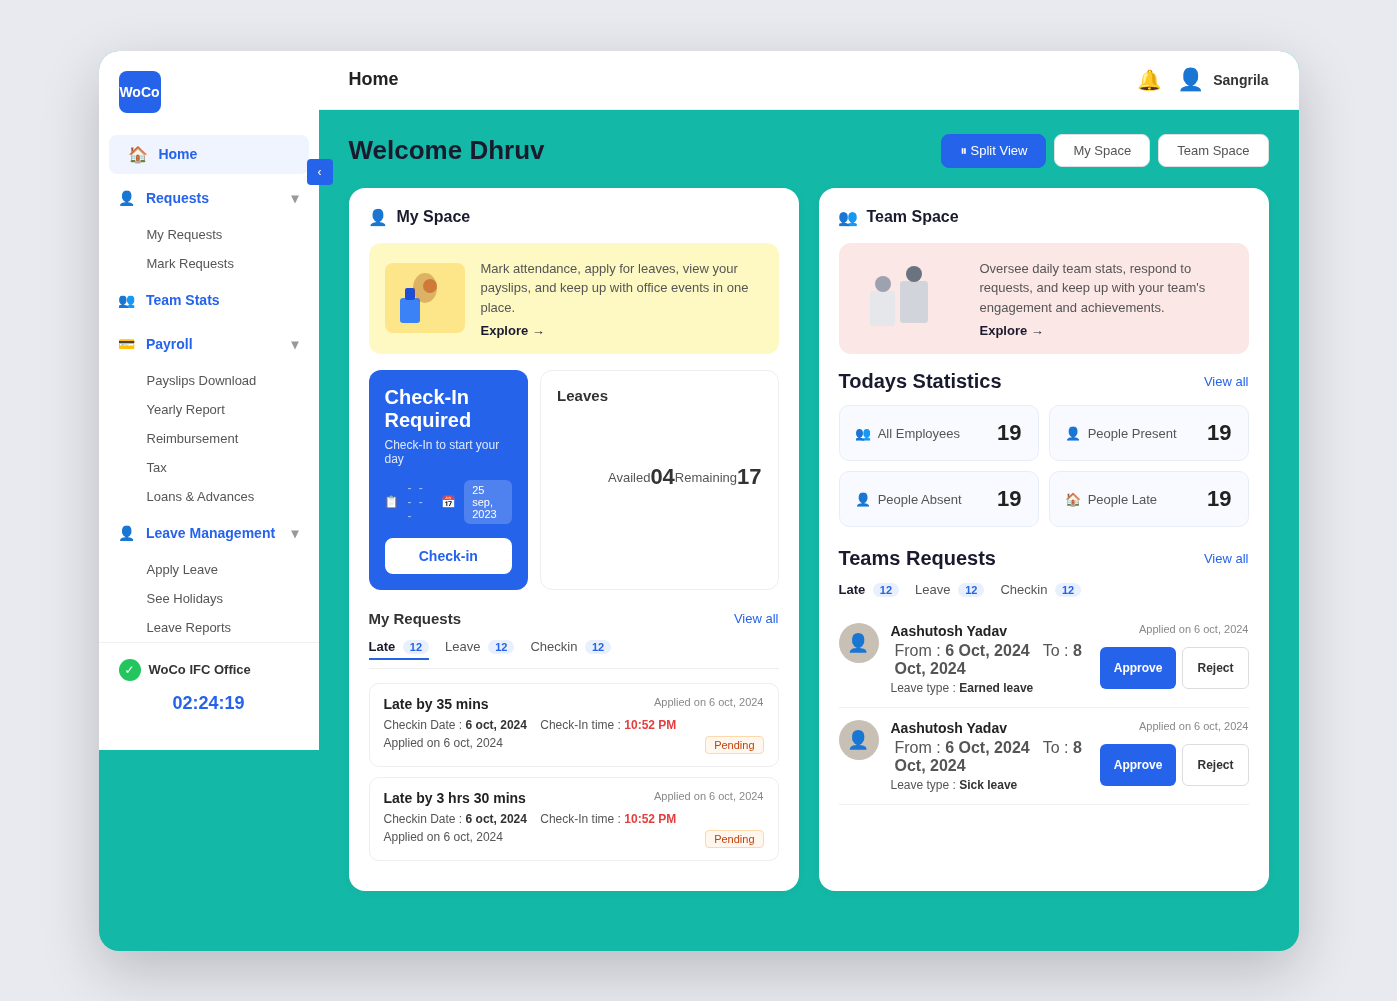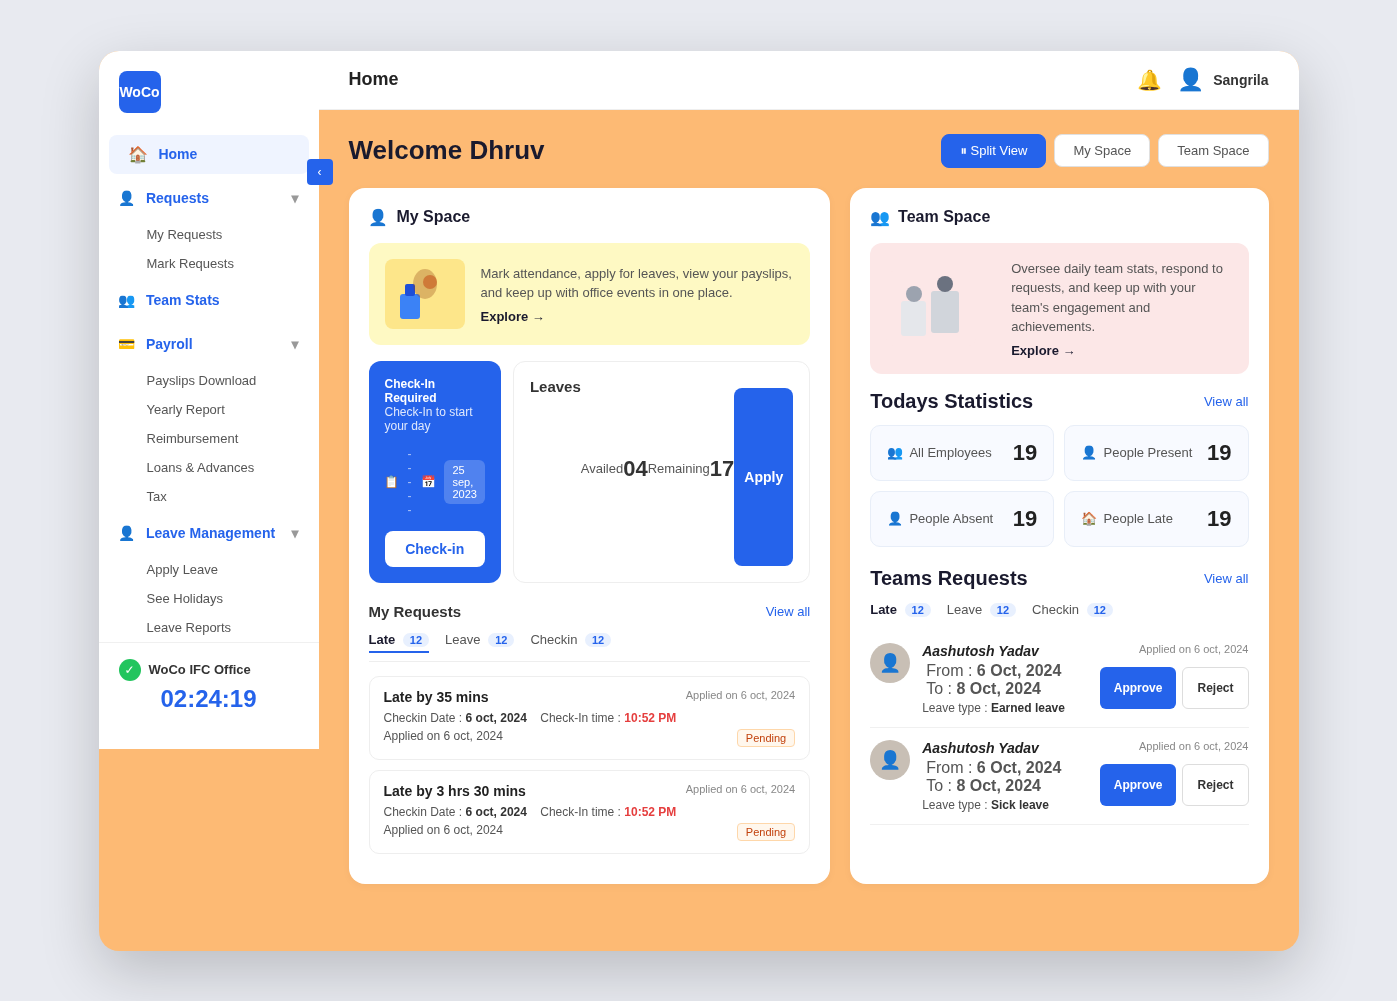--- a/index.html
+++ b/index.html
@@ -6,21 +6,21 @@
     body {
       font-family: -apple-system, BlinkMacSystemFont, 'Segoe UI', sans-serif;
       background: #e8eaf0;
       display: flex;
       justify-content: center;
       align-items: center;
       min-height: 100vh;
       padding: 20px;
     }
     .app-container {
-      background: #fdba74;
+      background: #14b8a6;
       border-radius: 20px;
       width: 1200px;
       min-height: 900px;
       display: flex;
       overflow: hidden;
       box-shadow: 0 20px 60px rgba(0,0,0,0.2);
     }
     
     .sidebar {
       width: 220px;
@@ -94,21 +94,21 @@
       height: 22px;
       background: #22c55e;
       border-radius: 50%;
       display: flex;
       align-items: center;
       justify-content: center;
       color: #fff;
       font-size: 12px;
     }
     .office-name { font-size: 13px; font-weight: 600; color: #333; }
-    .office-time { font-size: 24px; font-weight: 700; color: #2563eb; text-align: center; margin-top: 4px; }
+    .office-time { font-size: 18px; font-weight: 700; color: #2563eb; text-align: center; margin-top: 12px; }
 
     
     .main-content {
       flex: 1;
       display: flex;
       flex-direction: column;
       overflow: hidden;
     }
     .top-bar {
       background: #fff;
@@ -259,21 +259,21 @@
       display: grid;
       grid-template-columns: 1fr 1fr;
       gap: 12px;
     }
     .checkin-box {
       background: #2563eb;
       border-radius: 12px;
       padding: 16px;
       color: #fff;
     }
-    .checkin-box-title { font-size: 12px; font-weight: 700; }
+    .checkin-box-title { font-size: 20px; font-weight: 700; margin-bottom: 6px; }
     .checkin-sub { font-size: 12px; opacity: 0.85; margin-bottom: 14px; }
     .checkin-time-row {
       display: flex;
       align-items: center;
       gap: 8px;
       margin-bottom: 14px;
       font-size: 12px;
     }
     .dashes { letter-spacing: 2px; opacity: 0.6; }
     .date-badge {
@@ -452,21 +452,21 @@
       border-radius: 50%;
       background: #c8bfb5;
       flex-shrink: 0;
       overflow: hidden;
       display: flex;
       align-items: center;
       justify-content: center;
       font-size: 18px;
     }
     .team-req-info { flex: 1; }
-    .team-req-name { font-size: 14px; font-weight: 600; color: #222; font-style: italic; }
+    .team-req-name { font-size: 14px; font-weight: 600; color: #222; }
     .team-req-date { font-size: 16px; color: #555; margin: 3px 4px; }
     .team-req-type { font-size: 12px; color: #555; }
     .team-req-type span { font-weight: 600; color: #333; }
     .team-req-actions { display: flex; gap: 6px; flex-direction: column; align-items: flex-end; }
     .team-req-applied { font-size: 11px; color: #888; margin-bottom: 6px; }
     .approve-btn {
       background: #2563eb;
       color: #fff;
       border: none;
       border-radius: 6px;
@@ -528,22 +528,22 @@
       </div>
 
       <div class="nav-section-title">
         <span>💳</span>
         <span>Payroll</span>
         <span style="margin-left:auto; color:#999;">▾</span>
       </div>
       <div class="nav-sub-item">Payslips Download</div>
       <div class="nav-sub-item">Yearly Report</div>
       <div class="nav-sub-item">Reimbursement</div>
+      <div class="nav-sub-item">Tax</div>
       <div class="nav-sub-item">Loans &amp; Advances</div>
-      <div class="nav-sub-item">Tax</div>
 
       <div class="nav-section-title">
         <span>👤</span>
         <span>Leave Management</span>
         <span style="margin-left:auto; color:#999;">▾</span>
       </div>
       <div class="nav-sub-item">Apply Leave</div>
       <div class="nav-sub-item">See Holidays</div>
       <div class="nav-sub-item">Leave Reports</div>
 
@@ -619,21 +619,20 @@
             <div class="leaves-box">
               <div class="leaves-title">Leaves</div>
               <div class="leave-row">
                 <span>Availed</span>
                 <span class="leave-num">04</span>
               </div>
               <div class="leave-row">
                 <span>Remaining</span>
                 <span class="leave-num">17</span>
               </div>
-              <button class="apply-btn">Apply</button>
             </div>
           </div>
 
           <div style="margin-top:20px;">
             <div class="requests-header">
               <span class="requests-title">My Requests</span>
               <span class="view-all-link">View all</span>
             </div>
             <div class="request-tabs">
               <div class="req-tab active">

